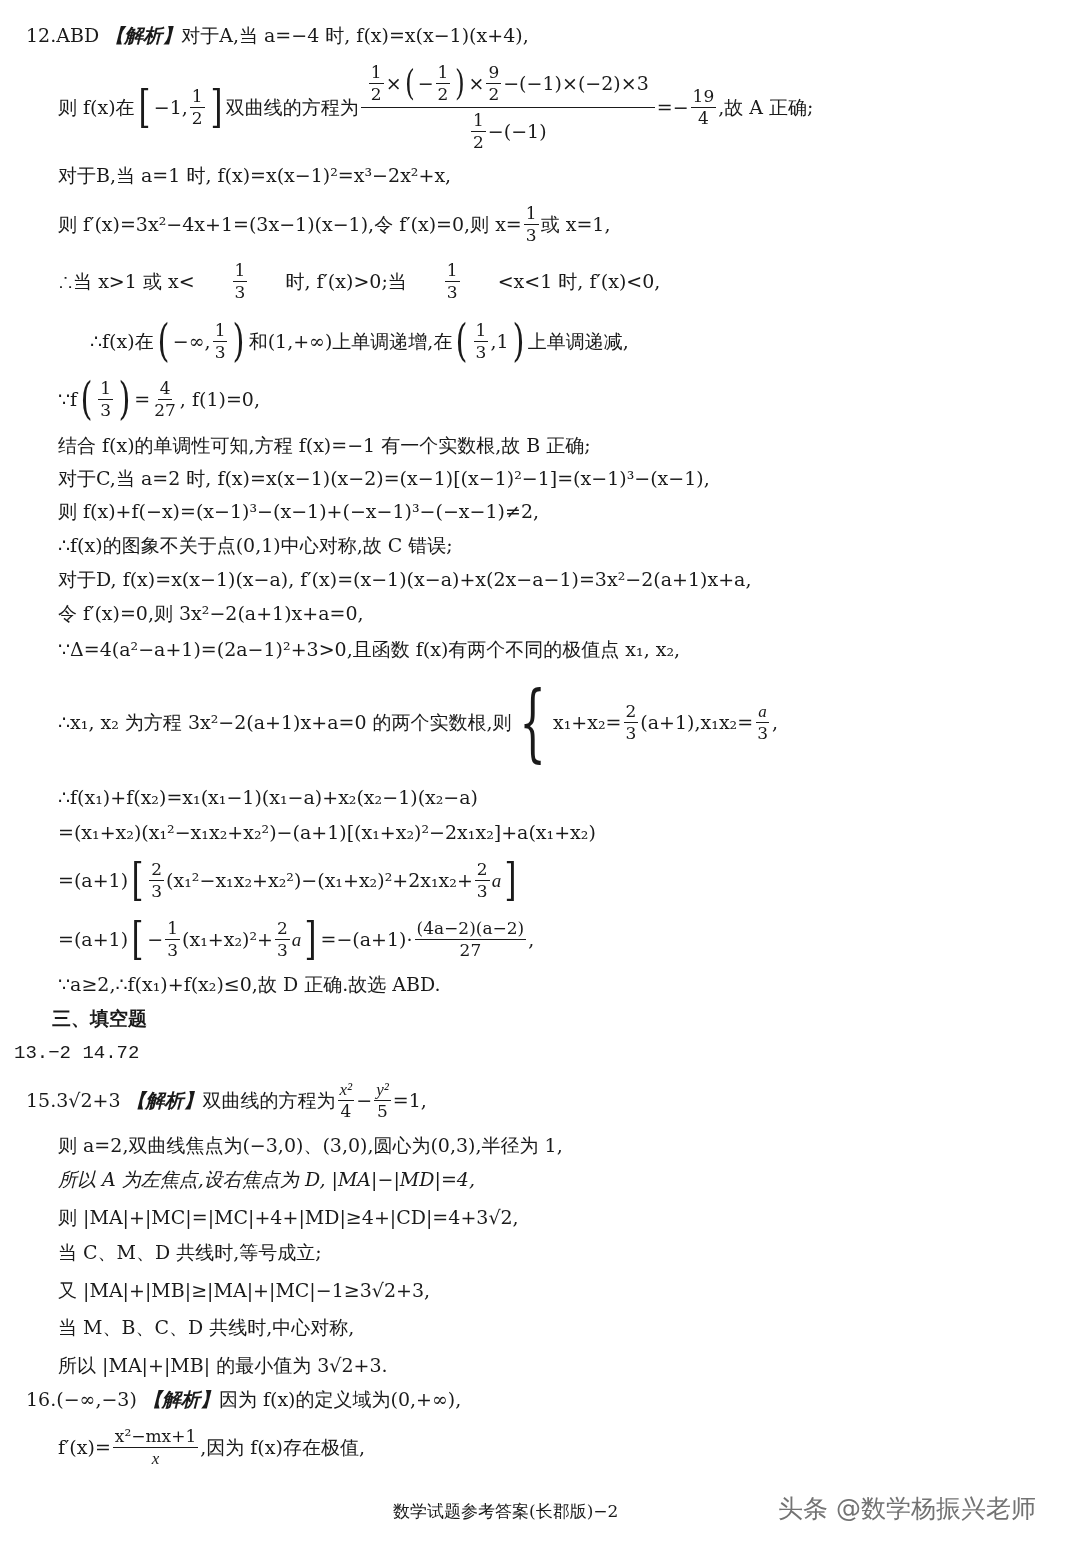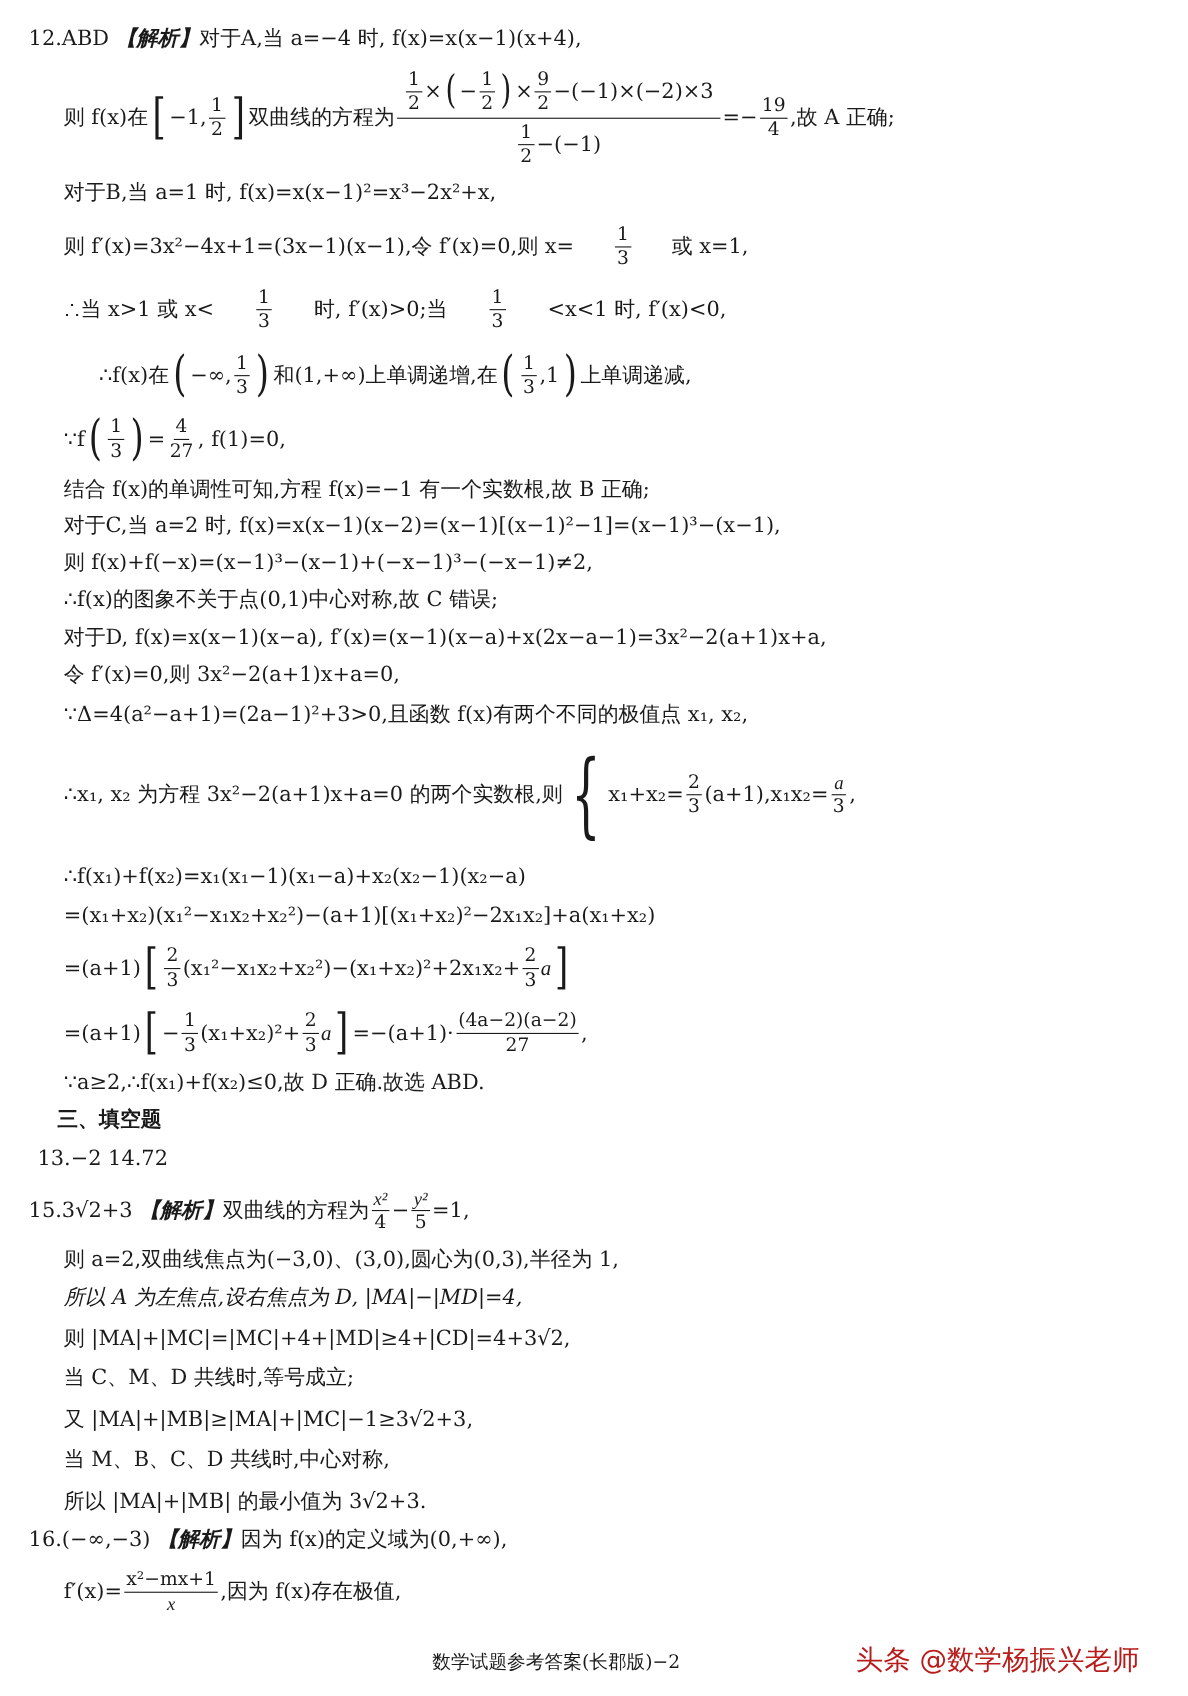--- a/index.html
+++ b/index.html
@@ -9,21 +9,21 @@
   .i { font-style:italic; font-family:"Liberation Serif","DejaVu Serif",serif; }
   .b { font-weight:bold; font-family:"DejaVu Sans","Liberation Sans",sans-serif;font-style:italic; }
   .frac { display:inline-flex; flex-direction:column; align-items:center; vertical-align:middle; margin:0 2px; font-size:17px; }
   .frac .n { padding:0 2px 2px; border-bottom:1.3px solid #1a1a1a; }
   .frac .d { padding:2px 2px 0; }
   .big { font-size:44px; font-weight:200; line-height:1; margin:0 1px; transform:scaleX(0.7); display:inline-block; }
   .brace { font-size:84px; font-weight:100; line-height:1; transform:scaleX(0.5); display:inline-block; margin:0 -6px; }
   .sys { display:inline-flex; flex-direction:row; }
   .hdr { font-weight:bold; font-family:"DejaVu Sans","Liberation Sans",sans-serif; font-size:19px;margin-left:28px; }
   .footer { font-size:17px; }
-  .wm { font-family:"DejaVu Sans","Liberation Sans",sans-serif; font-size:25px; color:#b91c1c; }
+  .wm { font-family:"DejaVu Sans","Liberation Sans",sans-serif; font-size:25px; color:#737373; }
 </style>
 </head>
 <body>
 
 <div class="ln" style="left:26px; top:26px;">
   <span>12.ABD</span>&nbsp;
   <span class="b">【解析】</span>
   <span>对于A,当 a=−4 时, f(x)=x(x−1)(x+4),</span>
 </div>
 
@@ -60,21 +60,21 @@
   </span>
   =−<span class="frac">
       <span class="n">19</span>
       <span class="d">4</span>
     </span>
   <span>,故 A 正确;</span>
 </div>
 
 <div class="ln" style="left:58px; top:166px;">对于B,当 a=1 时, f(x)=x(x−1)²=x³−2x²+x,</div>
 
-<div class="ln" style="left:58px; top:204px; height:40px;gap:35px;">
+<div class="ln" style="left:58px; top:204px; height:40px;">
   <span>则 f′(x)=3x²−4x+1=(3x−1)(x−1),令 f′(x)=0,则 x=</span>
   <span class="frac">
       <span class="n">1</span>
       <span class="d">3</span>
     </span>
   <span>或 x=1,</span>
 </div>
 
 <div class="ln" style="left:58px; top:261px; height:40px;gap:36px;">
   <span>∴当 x&gt;1 或 x&lt;</span>
@@ -195,21 +195,21 @@
   <span class="frac">
       <span class="n">(4a−2)(a−2)</span>
       <span class="d">27</span>
     </span>
   <span>,</span>
 </div>
 
 <div class="ln" style="left:58px; top:975px;">∵a≥2,∴f(x₁)+f(x₂)≤0,故 D 正确.故选 ABD.</div>
 
 <div class="ln hdr" style="left:24px; top:1009px;">三、填空题</div>
-<div class="ln" style="left:34px; top:1044px;">13.−2   14.72</div>
+<div class="ln" style="left:14px; top:1044px;font-family:Liberation Mono, monospace;">13.−2   14.72</div>
 
 <div class="ln" style="left:26px; top:1078px; height:44px;">
   <span>15.3√2+3</span>&nbsp;
   <span class="b">【解析】</span>
   <span>双曲线的方程为</span>
   <span class="frac">
       <span class="n i">x²</span>
       <span class="d">4</span>
     </span>
   <span>−</span>

